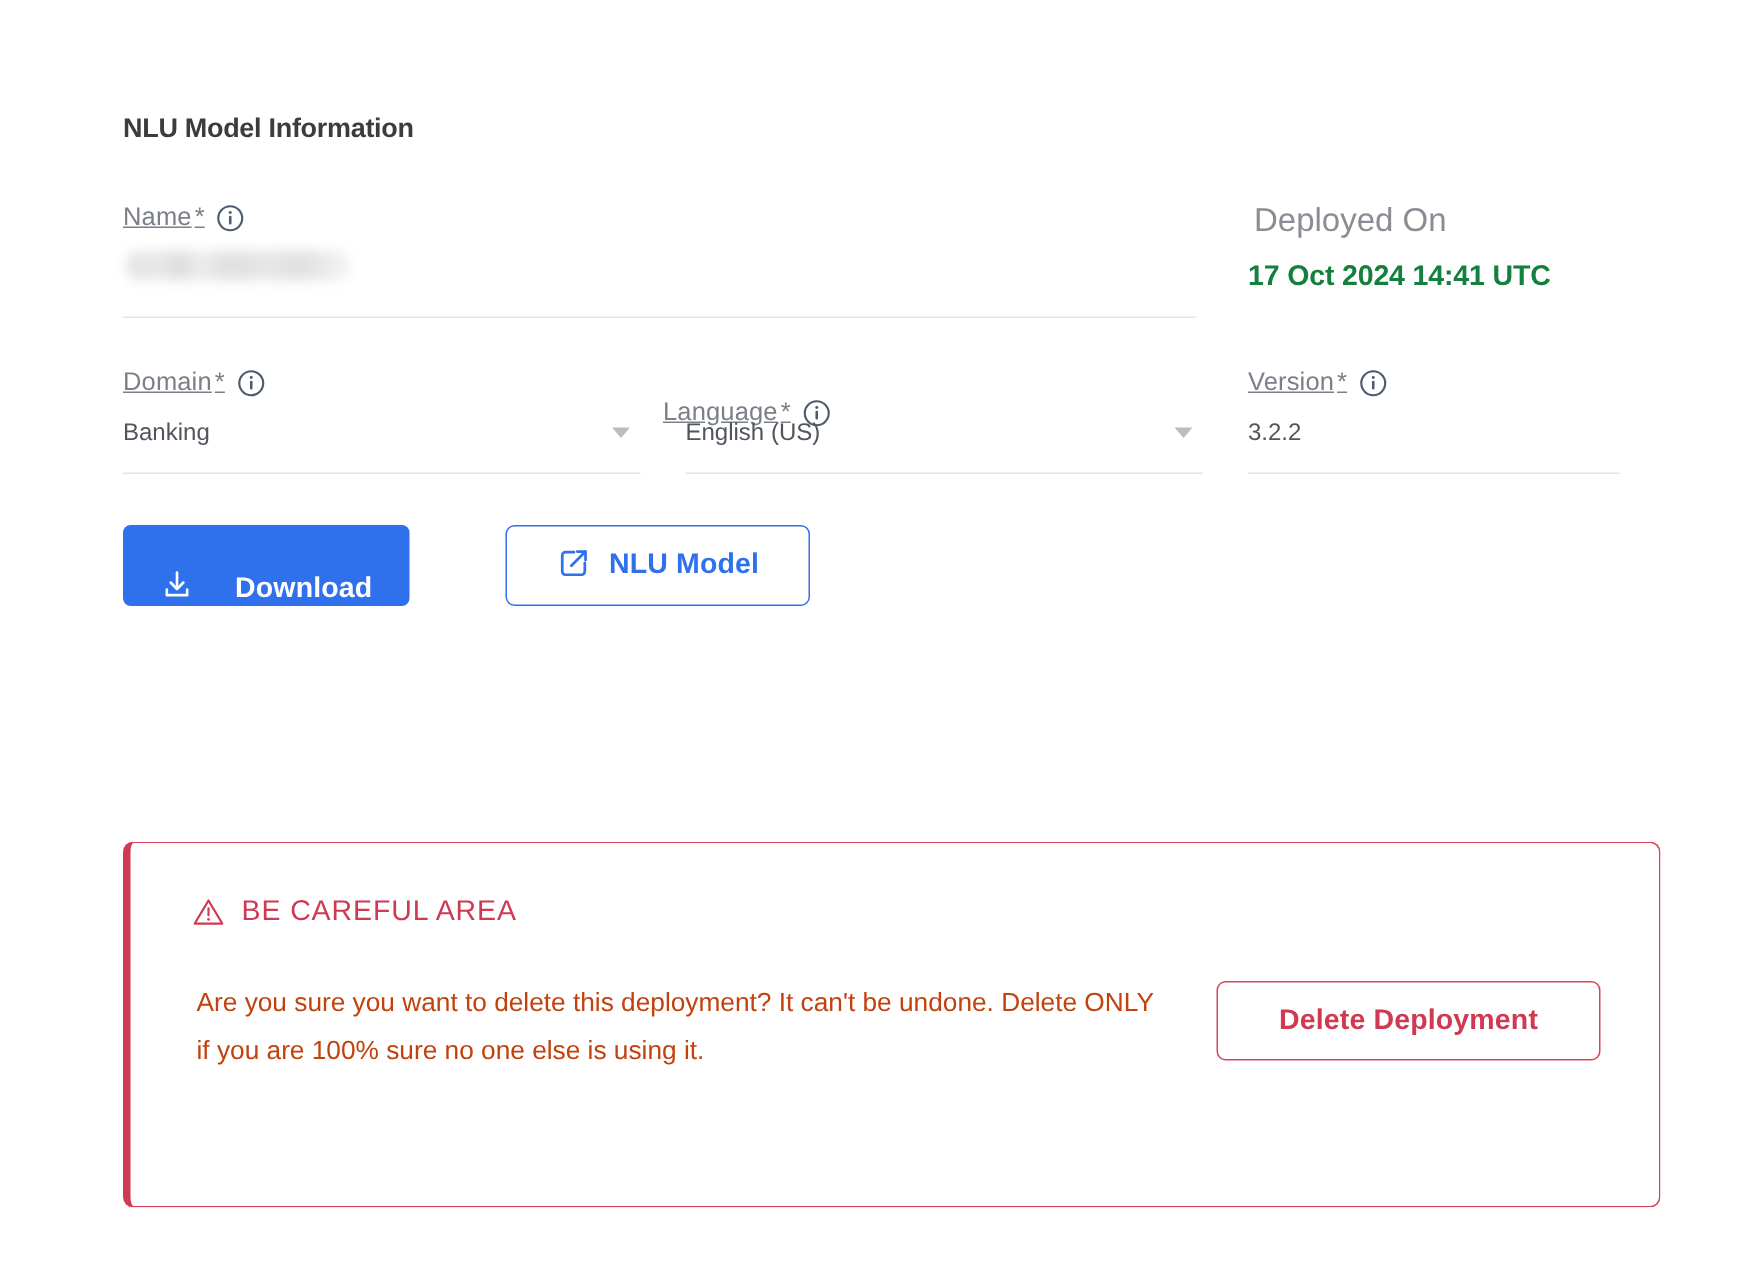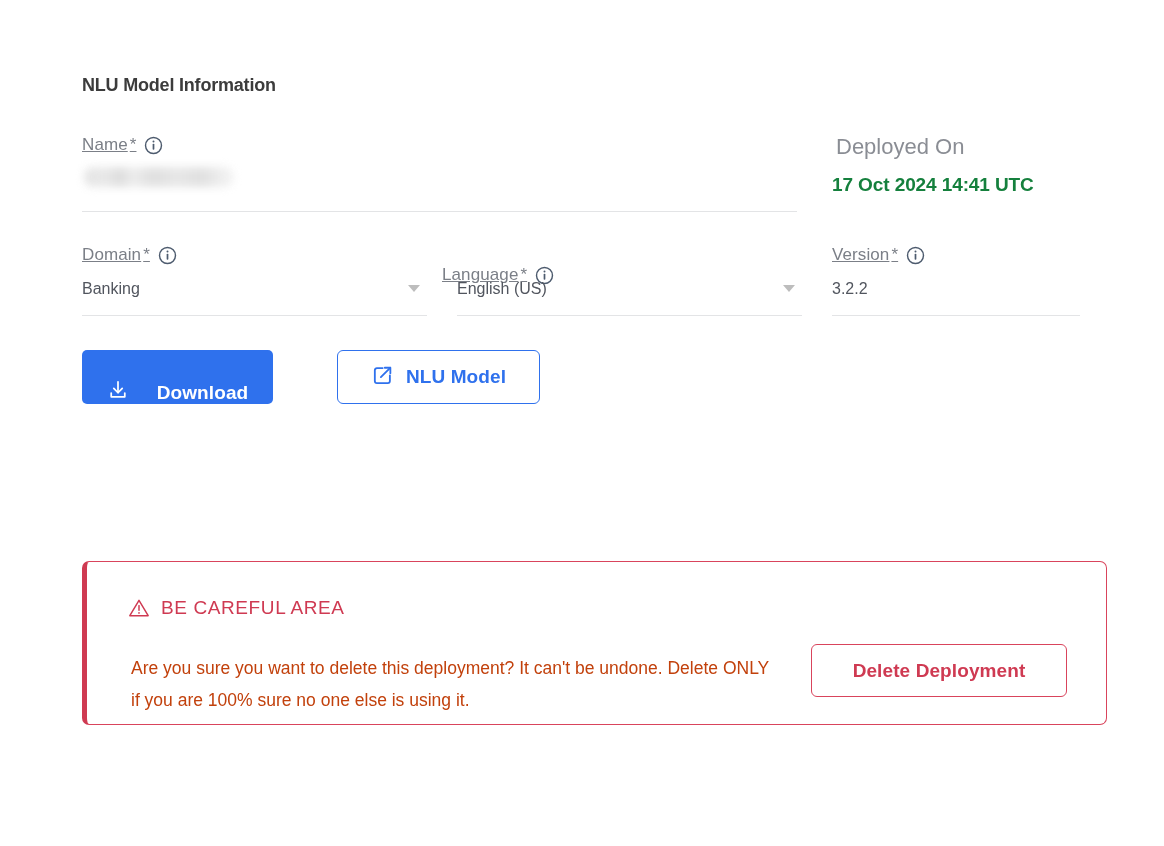--- a/index.html
+++ b/index.html
@@ -168,21 +168,21 @@
     color: #2f71ed;
     letter-spacing: 0.1px;
   }
 
   
   .danger-box {
     position: absolute;
     left: 82px;
     top: 561px;
     width: 1025px;
-    height: 164px;
+    height: 244px;
     background: #ffffff;
     border: 1px solid #d9445c;
     border-left: 5px solid #cf3a52;
     border-radius: 7px;
   }
   .danger-title-row {
     position: absolute;
     left: 41px;
     top: 35px;
     display: flex;
@@ -206,21 +206,21 @@
     left: 44px;
     top: 90px;
     width: 640px;
     font-size: 17.5px;
     line-height: 32px;
     color: #c2410c;
   }
   .btn-delete {
     position: absolute;
     left: 724px;
-    top: 82px;
+    top: 92px;
     width: 256px;
     height: 53px;
     background: #ffffff;
     border: 1px solid #d9445c;
     border-radius: 6px;
     font-family: "Liberation Sans", sans-serif;
     font-size: 19px;
     font-weight: 700;
     color: #cf3a52;
     cursor: pointer;

